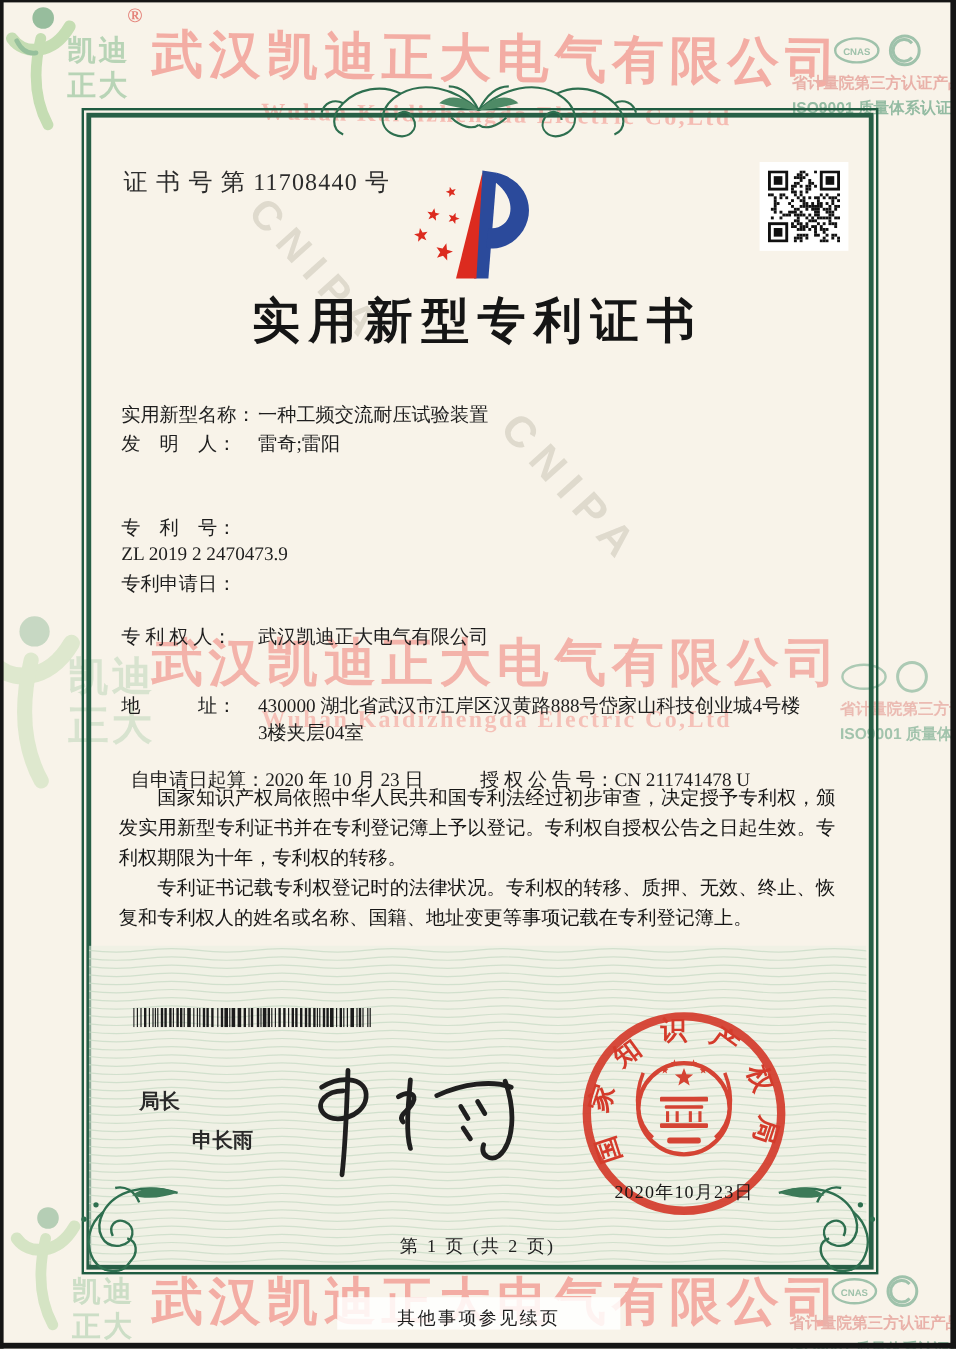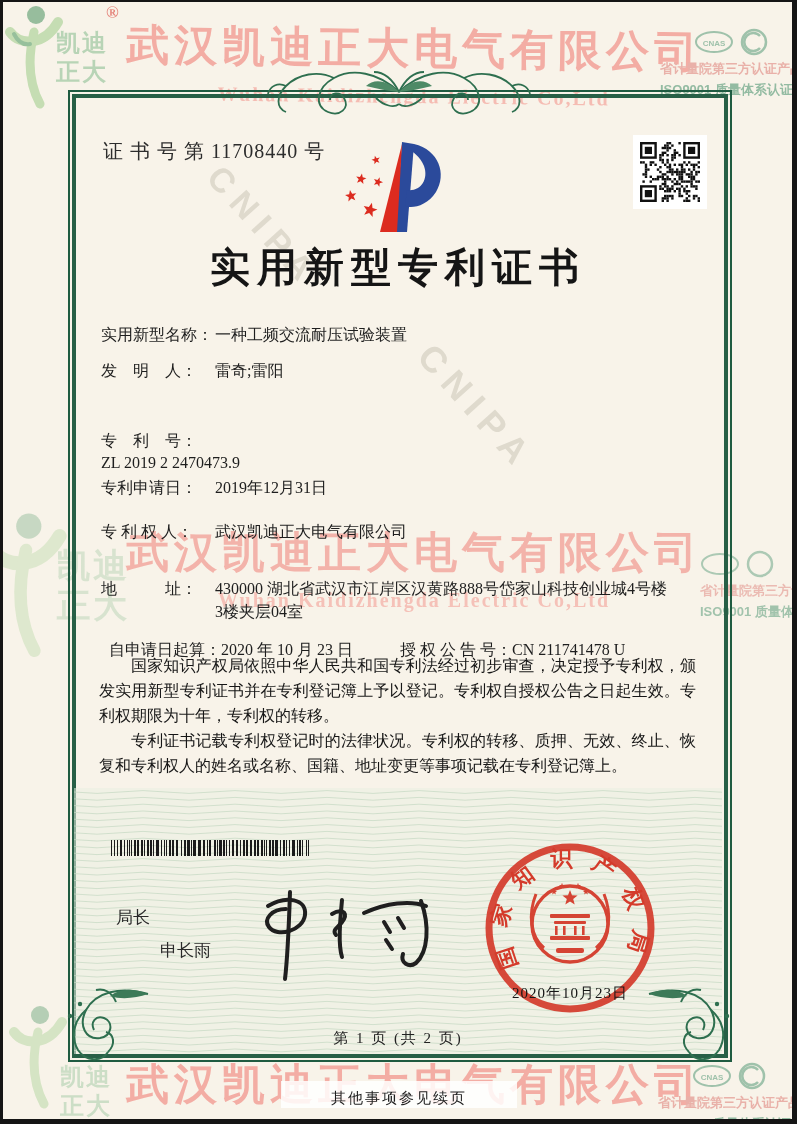--- a/index.html
+++ b/index.html
@@ -31,21 +31,21 @@
   .cnipa-wm{position:absolute;font-family:"Liberation Sans",sans-serif;font-weight:bold;color:#d9d4c7;letter-spacing:9px;transform:rotate(48deg);transform-origin:left top;z-index:4;opacity:.8;pointer-events:none;}
   
   .certno{position:absolute;left:103px;top:138px;font-size:20px;letter-spacing:1px;color:#2c2c2c;z-index:10;}
   .title{position:absolute;left:68px;top:240px;width:660px;text-align:center;font-size:40px;font-weight:bold;letter-spacing:7px;color:#151515;z-index:10;}
   .frow{position:absolute;left:101px;width:600px;display:flex;font-size:16px;color:#1e1e1e;z-index:10;line-height:22px;}
   .frow .lbl{flex:none;width:114px;white-space:pre;}
   .frow .val{flex:1;}
   .grant{position:absolute;font-size:16px;color:#1e1e1e;z-index:10;white-space:pre;}
   .paras{position:absolute;left:99px;top:653px;width:597px;z-index:10;}
   .paras p{margin:0;font-size:16px;line-height:25px;text-align:justify;text-indent:2em;color:#161616;}
-  .sigtitle{position:absolute;left:116px;font-family:"Liberation Sans",sans-serif;font-weight:normal;font-size:17px;color:#2a2a2a;z-index:12;}
+  .sigtitle{position:absolute;left:116px;font-family:"Liberation Sans",sans-serif;font-weight:bold;font-size:17px;color:#2a2a2a;z-index:12;}
   .footer-page{position:absolute;left:68px;top:1029px;width:660px;text-align:center;font-size:15px;color:#222;z-index:12;letter-spacing:2px;}
   .noteband{position:absolute;left:281px;top:1081px;width:236px;height:27px;background:rgba(255,255,255,.85);z-index:12;display:flex;align-items:flex-end;justify-content:center;}
   .noteband .note{font-size:15px;color:#1d1d1d;letter-spacing:2px;}
   .sealdate{font-family:"Liberation Serif",serif;}
 </style>
 </head>
 <body>
 
 <div class="wm" style="top:20px;transform:rotate(0.7deg);">
   <div class="cn">武汉凯迪正大电气有限公司</div>
@@ -432,35 +432,34 @@
       <rect x="45.6" y="2.4" width="12" height="12" fill="#fff"></rect>
       <rect x="48" y="4.8" width="7.199999999999999" height="7.199999999999999" fill="#111"></rect>
       <rect x="0" y="43.199999999999996" width="16.8" height="16.8" fill="#111"></rect>
       <rect x="2.4" y="45.6" width="12" height="12" fill="#fff"></rect>
       <rect x="4.8" y="48" width="7.199999999999999" height="7.199999999999999" fill="#111"></rect>
     </svg>
 </div>
 
 <div class="title">实用新型专利证书</div>
 
-<div class="frow" style="top:324px;">
+<div class="frow" style="top:336px;">
   <span class="lbl">实用新型名称：</span>
   <span class="val">一种工频交流耐压试验装置</span>
 </div>
 <div class="frow" style="top:360px;">
   <span class="lbl">发　明　人：</span>
   <span class="val">雷奇;雷阳</span>
 </div>
 <div class="frow" style="top:430px;flex-direction:column;">
   <span class="lbl">专　利　号：</span>
   <span class="val">ZL 2019 2 2470473.9</span>
 </div>
 <div class="frow" style="top:477px;">
   <span class="lbl">专利申请日：</span>
-  <span class="val">2019年12月31日</span>
 </div>
 <div class="frow" style="top:521px;">
   <span class="lbl">专 利 权 人：</span>
   <span class="val">武汉凯迪正大电气有限公司</span>
 </div>
 <div class="frow" style="top:577px;width:566px;line-height:23px;">
   <span class="lbl">地　　　址：</span>
   <span class="val">430000 湖北省武汉市江岸区汉黄路888号岱家山科技创业城4号楼3楼夹层04室</span>
 </div>
 <div class="grant" style="left:101px;top:622px;">

